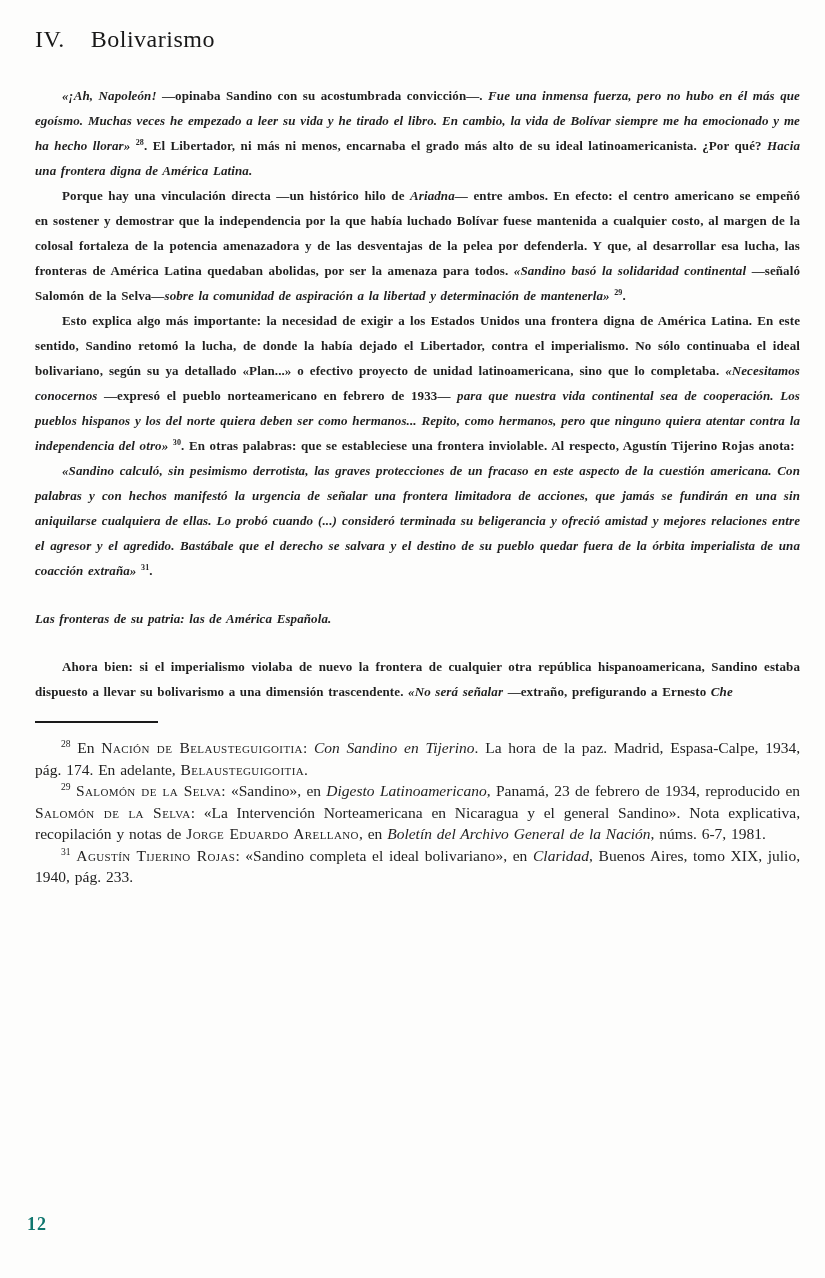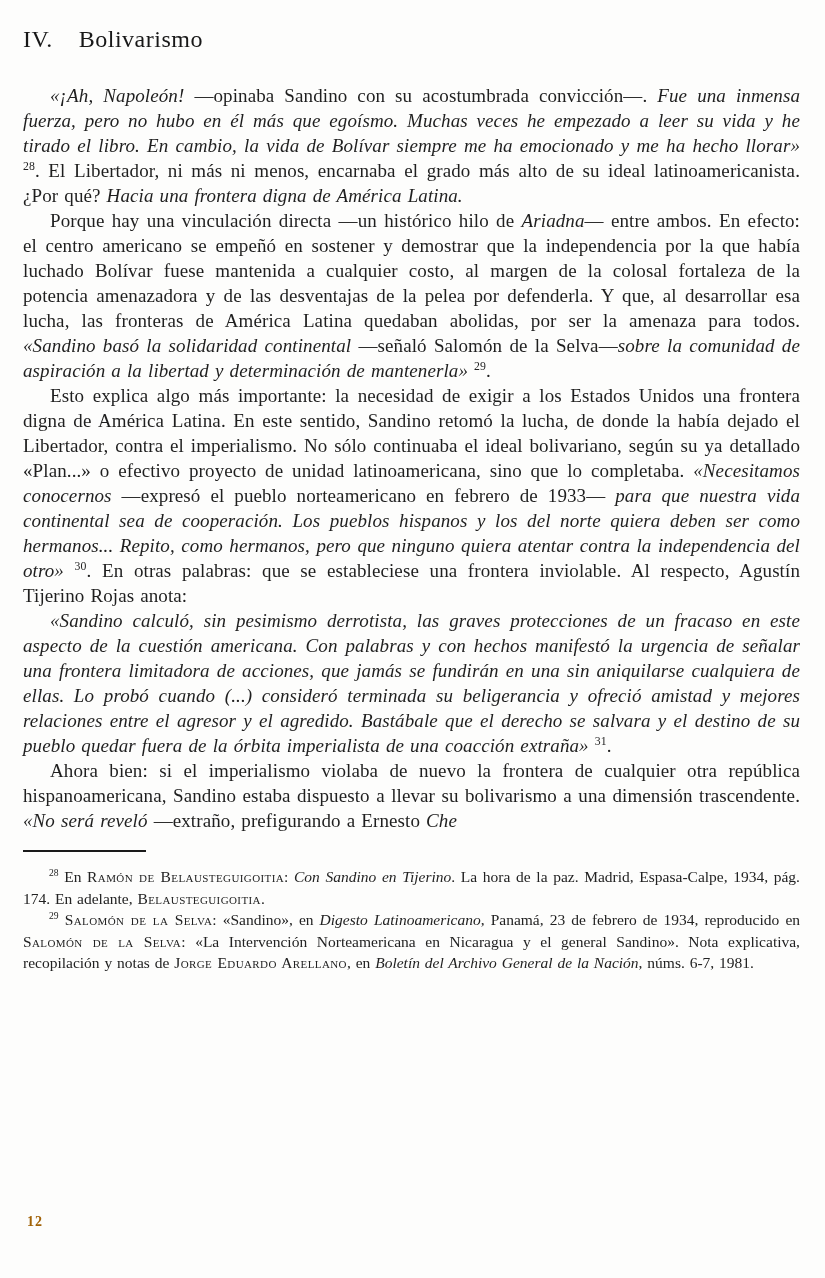--- a/index.html
+++ b/index.html
@@ -6,44 +6,45 @@
     margin: 0;
     padding: 0;
     background: #ffffff;
   }
   .page {
     position: relative;
     width: 825px;
     height: 1278px;
     background: #fdfdfc;
     box-sizing: border-box;
-    padding: 26px 25px 0 23px;
+    padding: 26px 25px 0 35px;
     overflow: hidden;
     font-family: "Liberation Serif", "DejaVu Serif", serif;
     color: #1f1f1f;
   }
   .chapter-heading {
     font-size: 24px;
     font-weight: 400;
     letter-spacing: 0.5px;
     margin: 0 0 30px 0;
     color: #181818;
   }
   .chapter-heading .numeral {
     display: inline-block;
     margin-right: 26px;
   }
   .body-text p {
     margin: 0;
-    font-size: 19px;
+    font-size: 13px;
     line-height: 25px;
     text-align: justify;
     word-spacing: 1.2px;
     letter-spacing: 0.1px;
     hyphens: auto;
+    font-weight: bold;
   }
   .para { text-indent: 27px; }
   .section-head {
     text-indent: 0 !important;
     margin: 23px 0 23px 0 !important;
   }
   .it { font-style: italic; }
   .sc { font-variant: small-caps; letter-spacing: 0.4px; }
   sup.fn {
     font-size: 0.62em;
@@ -62,45 +63,47 @@
     line-height: 21.5px;
     text-align: justify;
     text-indent: 26px;
     word-spacing: 1px;
     color: #222;
   }
   .page-number {
     position: absolute;
     left: 27px;
     top: 1214px;
-    font-size: 14px;
+    font-size: 18px;
     font-weight: 700;
     letter-spacing: 1px;
-    color: #a16207;
+    color: #0f766e;
   }
 </style>
 </head>
 <body>
 
 <div class="page">
 
   <h1 class="chapter-heading">
     <span class="numeral">IV.</span><span>Bolivarismo</span>
   </h1>
 
   <div class="body-text">
     <p class="para"><span class="it">«¡Ah, Napoleón! </span><span>—opinaba Sandino con su acostumbrada convicción—. </span><span class="it">Fue una inmensa fuerza, pero no hubo en él más que egoísmo. Muchas veces he empezado a leer su vida y he tirado el libro. En cambio, la vida de Bolívar siempre me ha emocionado y me ha hecho llorar» </span><sup class="fn">28</sup><span>. El Libertador, ni más ni menos, encarnaba el grado más alto de su ideal latinoamericanista. ¿Por qué? </span><span class="it">Hacia una frontera digna de América Latina.</span></p>
     <p class="para"><span>Porque hay una vinculación directa —un histórico hilo de </span><span class="it">Ariadna</span><span>— entre ambos. En efecto: el centro americano se empeñó en sostener y demostrar que la independencia por la que había luchado Bolívar fuese mantenida a cualquier costo, al margen de la colosal fortaleza de la potencia amenazadora y de las desventajas de la pelea por defenderla. Y que, al desarrollar esa lucha, las fronteras de América Latina quedaban abolidas, por ser la amenaza para todos. </span><span class="it">«Sandino basó la solidaridad continental </span><span>—señaló Salomón de la Selva—</span><span class="it">sobre la comunidad de aspiración a la libertad y determinación de mantenerla» </span><sup class="fn">29</sup><span>.</span></p>
     <p class="para"><span>Esto explica algo más importante: la necesidad de exigir a los Estados Unidos una frontera digna de América Latina. En este sentido, Sandino retomó la lucha, de donde la había dejado el Libertador, contra el imperialismo. No sólo continuaba el ideal bolivariano, según su ya detallado «Plan...» o efectivo proyecto de unidad latinoamericana, sino que lo completaba. </span><span class="it">«Necesitamos conocernos </span><span>—expresó el pueblo norteamericano en febrero de 1933— </span><span class="it">para que nuestra vida continental sea de cooperación. Los pueblos hispanos y los del norte quiera deben ser como hermanos... Repito, como hermanos, pero que ninguno quiera atentar contra la independencia del otro» </span><sup class="fn">30</sup><span>. En otras palabras: que se estableciese una frontera inviolable. Al respecto, Agustín Tijerino Rojas anota:</span></p>
     <p class="para"><span class="it">«Sandino calculó, sin pesimismo derrotista, las graves protecciones de un fracaso en este aspecto de la cuestión americana. Con palabras y con hechos manifestó la urgencia de señalar una frontera limitadora de acciones, que jamás se fundirán en una sin aniquilarse cualquiera de ellas. Lo probó cuando (...) consideró terminada su beligerancia y ofreció amistad y mejores relaciones entre el agresor y el agredido. Bastábale que el derecho se salvara y el destino de su pueblo quedar fuera de la órbita imperialista de una coacción extraña» </span><sup class="fn">31</sup><span>.</span></p>
-    <p class="para"><span>Ahora bien: si el imperialismo violaba de nuevo la frontera de cualquier otra república hispanoamericana, Sandino estaba dispuesto a llevar su bolivarismo a una dimensión trascendente. </span><span class="it">«No será reveló </span><span>—extraño, prefigurando a Ernesto </span><span class="it">Che</span></p>
+    <p class="section-head"><span class="it">Las fronteras de su patria: las de América Española.</span></p>
+    <p class="para"><span>Ahora bien: si el imperialismo violaba de nuevo la frontera de cualquier otra república hispanoamericana, Sandino estaba dispuesto a llevar su bolivarismo a una dimensión trascendente. </span><span class="it">«No será señalar </span><span>—extraño, prefigurando a Ernesto </span><span class="it">Che</span></p>
   </div>
 
   <hr class="footnote-divider">
 
   <div class="footnotes">
-    <p><sup class="fn">28</sup><span> En </span><span class="sc">Ramón de Belausteguigoitia</span><span>: </span><span class="it">Con Sandino en Tijerino</span><span>. La hora de la paz. Madrid, Espasa-Calpe, 1934, pág. 174. En adelante, </span><span class="sc">Belausteguigoitia</span><span>.</span></p>
+    <p><sup class="fn">28</sup><span> En </span><span class="sc">Nación de Belausteguigoitia</span><span>: </span><span class="it">Con Sandino en Tijerino</span><span>. La hora de la paz. Madrid, Espasa-Calpe, 1934, pág. 174. En adelante, </span><span class="sc">Belausteguigoitia</span><span>.</span></p>
     <p><sup class="fn">29</sup><span> </span><span class="sc">Salomón de la Selva</span><span>: «Sandino», en </span><span class="it">Digesto Latinoamericano</span><span>, Panamá, 23 de febrero de 1934, reproducido en </span><span class="sc">Salomón de la Selva</span><span>: «La Intervención Norteamericana en Nicaragua y el general Sandino». Nota explicativa, recopilación y notas de </span><span class="sc">Jorge Eduardo Arellano</span><span>, en </span><span class="it">Boletín del Archivo General de la Nación</span><span>, núms. 6-7, 1981.</span></p>
+    <p><sup class="fn">31</sup><span> </span><span class="sc">Agustín Tijerino Rojas</span><span>: «Sandino completa el ideal bolivariano», en </span><span class="it">Claridad</span><span>, Buenos Aires, tomo XIX, julio, 1940, pág. 233.</span></p>
   </div>
 
   <div class="page-number">12</div>
 
 </div>
 
 </body></html>

